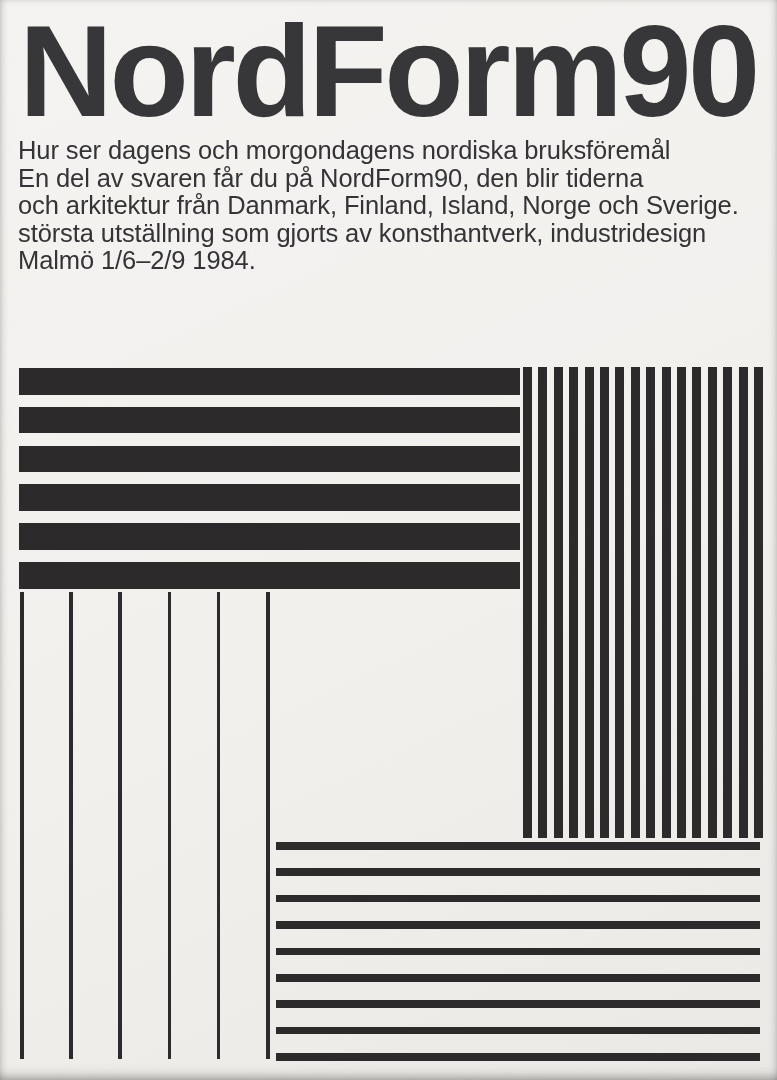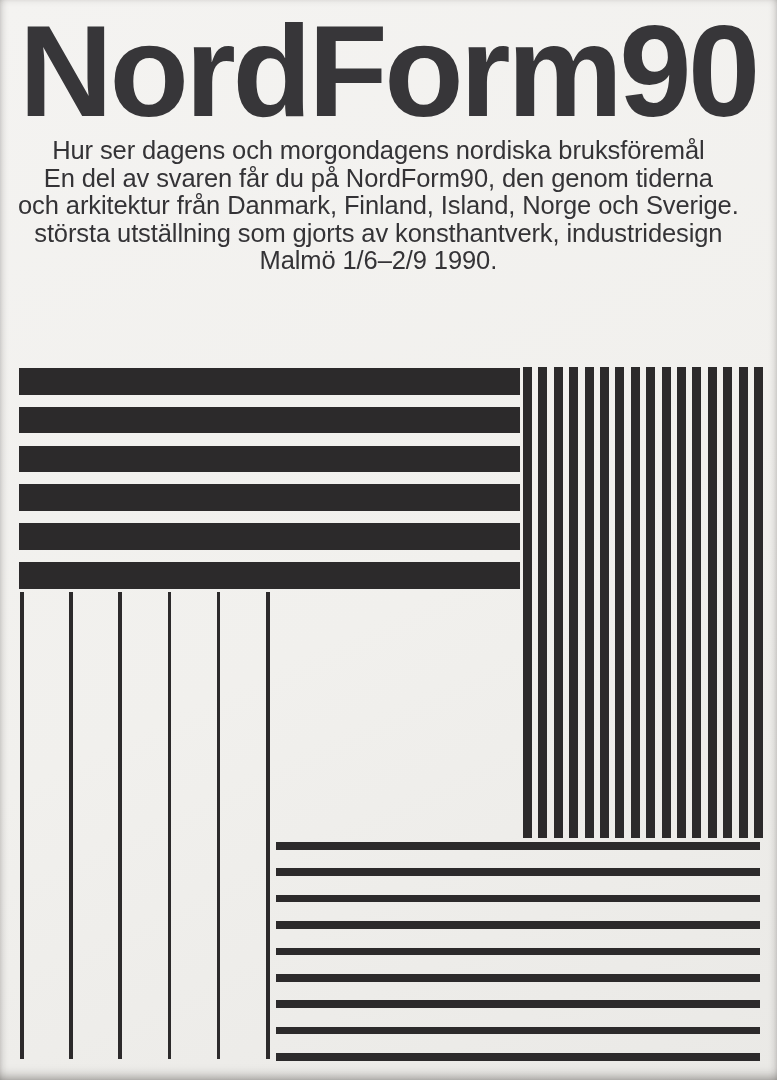--- a/index.html
+++ b/index.html
@@ -36,42 +36,41 @@
   }
 
   .intro {
     position: absolute;
     left: 18px;
     top: 137px;
     font-size: 25.5px;
     line-height: 27.6px;
     color: #343336;
     letter-spacing: -0.1px;
-    text-align: center;
   }
   .intro-line { white-space: nowrap; }
 
   .stripes { position: absolute; inset: 0; }
   .stripe-block { position: absolute; inset: 0; pointer-events: none; }
   .stripe { position: absolute; background: #2c2a2b; }
 </style>
 </head>
 <body>
 
 <div class="stage">
   <div class="poster">
 
     <h1 class="title" style="color: rgb(55, 54, 57);">NordForm90</h1>
 
     <div class="intro" style="color: rgb(52, 51, 54);">
         <div class="intro-line">Hur ser dagens och morgondagens nordiska bruksföremål</div>
-        <div class="intro-line">En del av svaren får du på NordForm90, den genom tiderna</div>
+        <div class="intro-line">En del av svaren får du på NordForm90, den blir tiderna</div>
         <div class="intro-line">och arkitektur från Danmark, Finland, Island, Norge och Sverige.</div>
         <div class="intro-line">största utställning som gjorts av konsthantverk, industridesign</div>
-        <div class="intro-line">Malmö 1/6–2/9 1990.</div>
+        <div class="intro-line">Malmö 1/6–2/9 1984.</div>
       </div>
 
     <div class="stripes">
         <div class="stripe-block">
           <div class="stripe" style="background: rgb(44, 42, 43); left: 19px; top: 368px; width: 501px; height: 26.5px;"></div>
           <div class="stripe" style="background: rgb(44, 42, 43); left: 19px; top: 406.8px; width: 501px; height: 26.5px;"></div>
           <div class="stripe" style="background: rgb(44, 42, 43); left: 19px; top: 445.6px; width: 501px; height: 26.5px;"></div>
           <div class="stripe" style="background: rgb(44, 42, 43); left: 19px; top: 484.4px; width: 501px; height: 26.5px;"></div>
           <div class="stripe" style="background: rgb(44, 42, 43); left: 19px; top: 523.2px; width: 501px; height: 26.5px;"></div>
           <div class="stripe" style="background: rgb(44, 42, 43); left: 19px; top: 562px; width: 501px; height: 26.5px;"></div>

